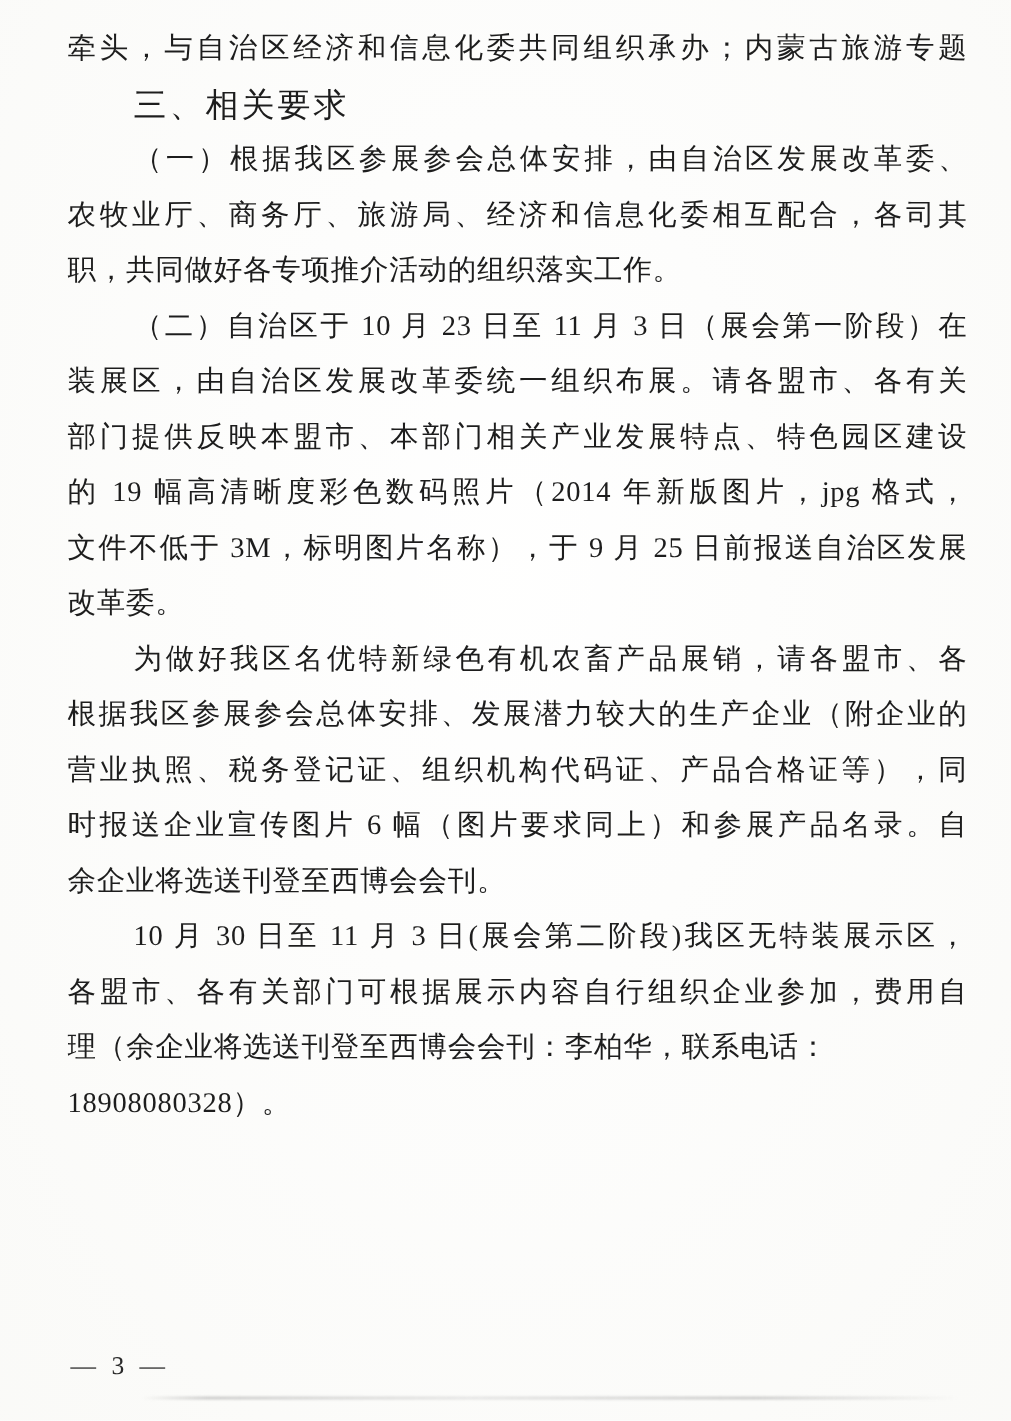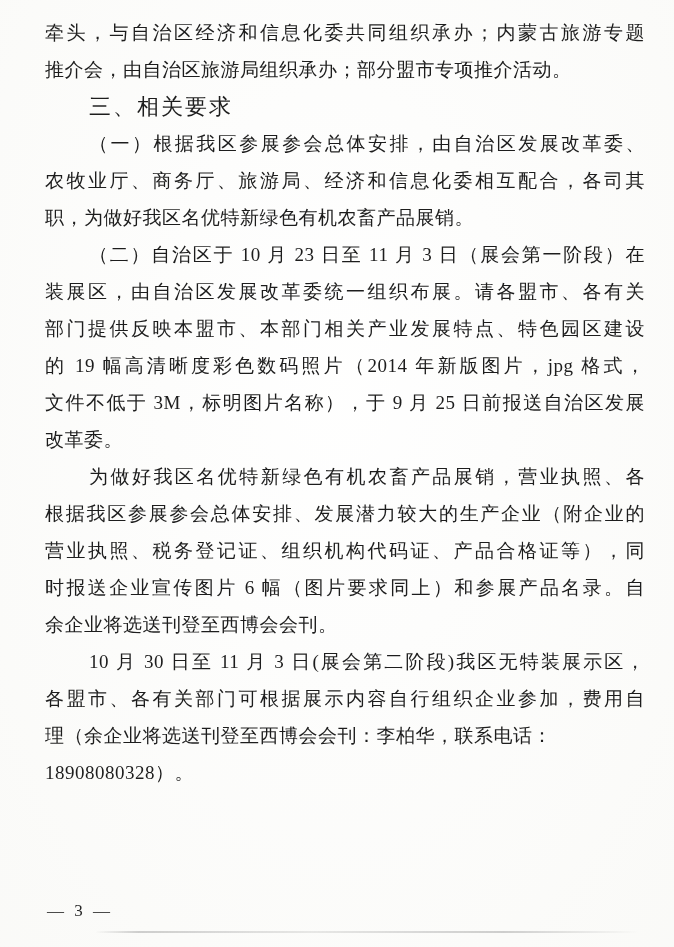--- a/index.html
+++ b/index.html
@@ -74,32 +74,31 @@
       rgba(160,160,160,0) 100%);
     filter: blur(0.6px);
   }
 </style>
 </head>
 <body>
 
 <div class="page">
   <div class="content">
     <div class="line">牵头，与自治区经济和信息化委共同组织承办；内蒙古旅游专题</div>
-    <div class="line no-fill">推介会，由自治区旅游局组织承办；部分盟市专项推介活动。</div>
     <div class="line heading indent no-fill">三、相关要求</div>
     <div class="line indent">（一）根据我区参展参会总体安排，由自治区发展改革委、</div>
     <div class="line">农牧业厅、商务厅、旅游局、经济和信息化委相互配合，各司其</div>
-    <div class="line no-fill">职，为做好我区名优特新绿色有机农畜产品展销。</div>
+    <div class="line no-fill">职，共同做好各专项推介活动的组织落实工作。</div>
     <div class="line indent">（二）自治区于 10 月 23 日至 11 月 3 日（展会第一阶段）在</div>
     <div class="line">装展区，由自治区发展改革委统一组织布展。请各盟市、各有关</div>
     <div class="line">部门提供反映本盟市、本部门相关产业发展特点、特色园区建设</div>
     <div class="line">的 19 幅高清晰度彩色数码照片（2014 年新版图片，jpg 格式，</div>
     <div class="line">文件不低于 3M，标明图片名称），于 9 月 25 日前报送自治区发展</div>
     <div class="line no-fill">改革委。</div>
-    <div class="line indent">为做好我区名优特新绿色有机农畜产品展销，营业执照、各</div>
+    <div class="line indent">为做好我区名优特新绿色有机农畜产品展销，请各盟市、各</div>
     <div class="line">根据我区参展参会总体安排、发展潜力较大的生产企业（附企业的</div>
     <div class="line">营业执照、税务登记证、组织机构代码证、产品合格证等），同</div>
     <div class="line">时报送企业宣传图片 6 幅（图片要求同上）和参展产品名录。自</div>
     <div class="line no-fill">余企业将选送刊登至西博会会刊。</div>
     <div class="line indent">10 月 30 日至 11 月 3 日(展会第二阶段)我区无特装展示区，</div>
     <div class="line">各盟市、各有关部门可根据展示内容自行组织企业参加，费用自</div>
     <div class="line no-fill">理（余企业将选送刊登至西博会会刊：李柏华，联系电话：</div>
     <div class="line no-fill">18908080328）。</div>
   </div>
 

